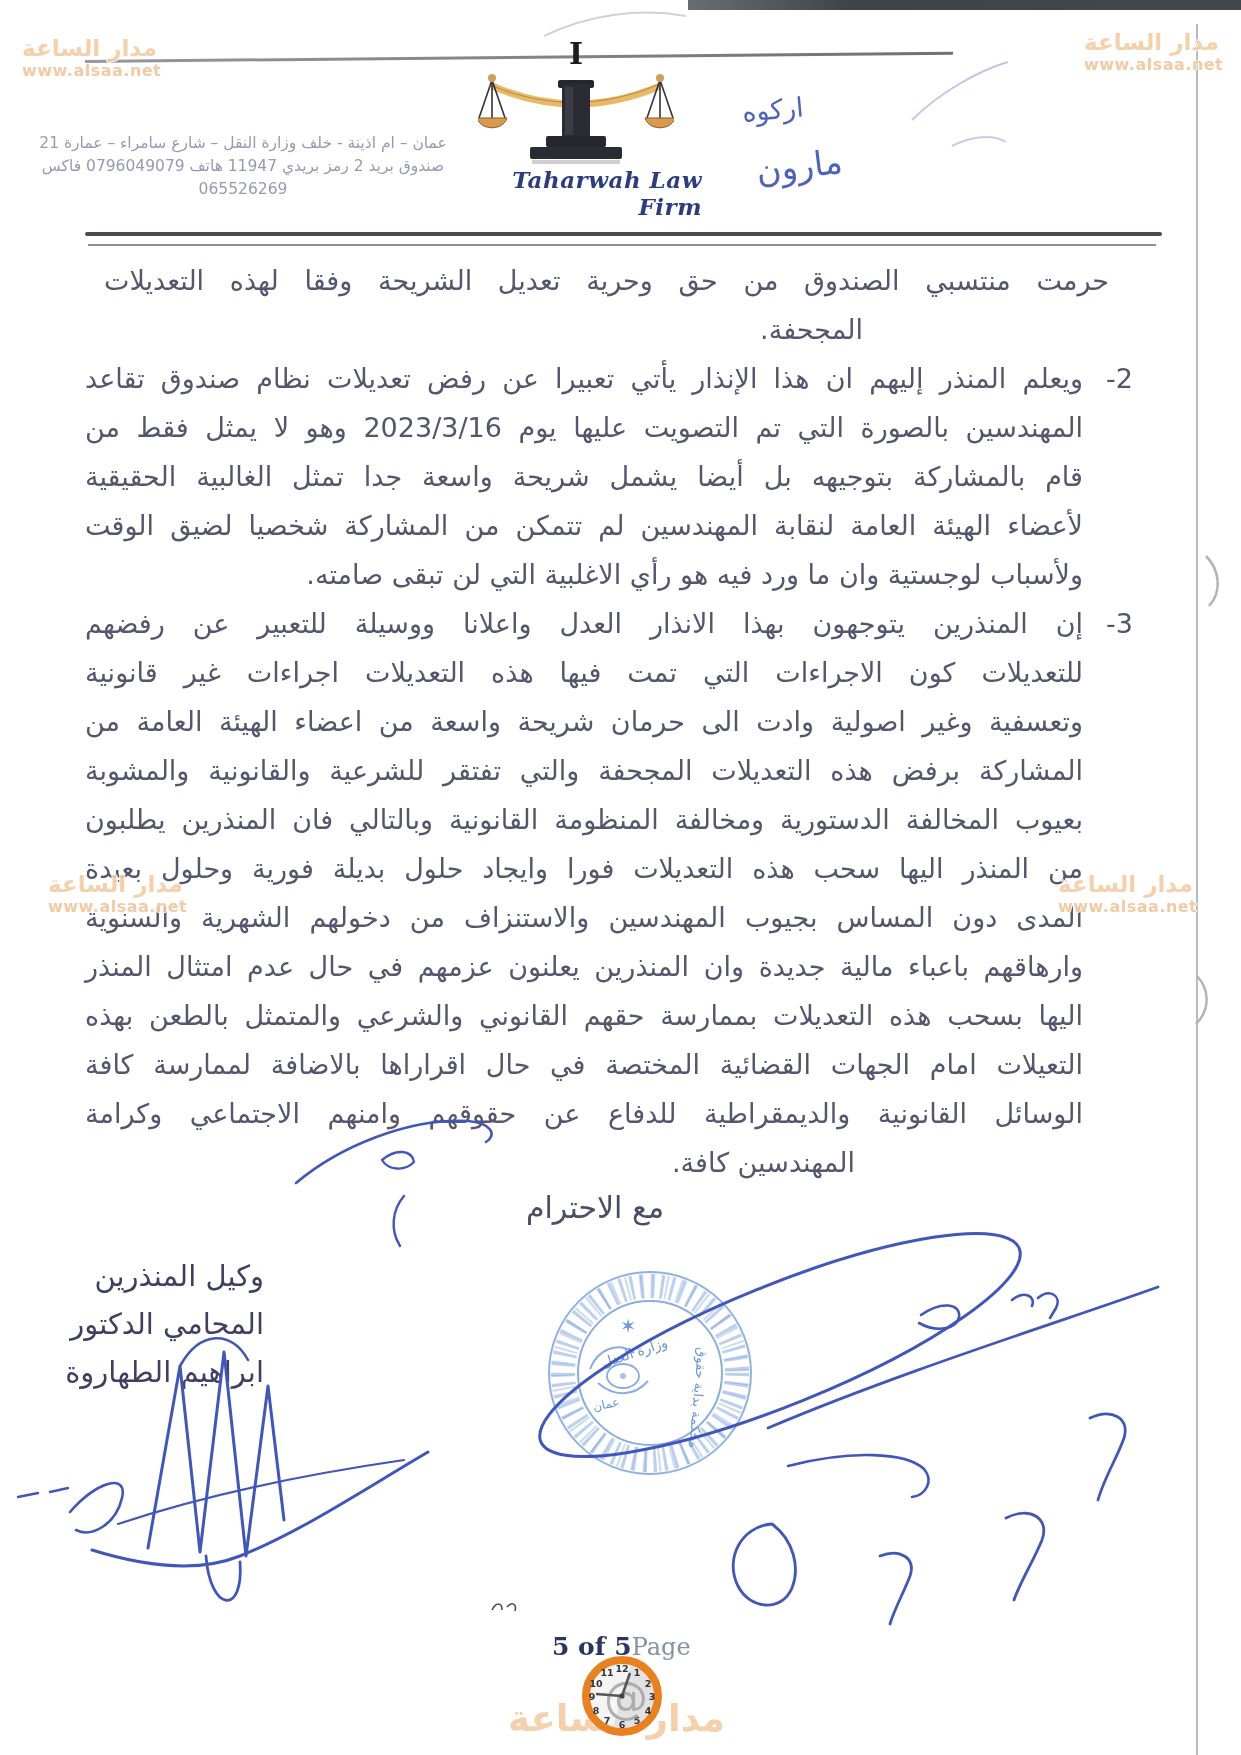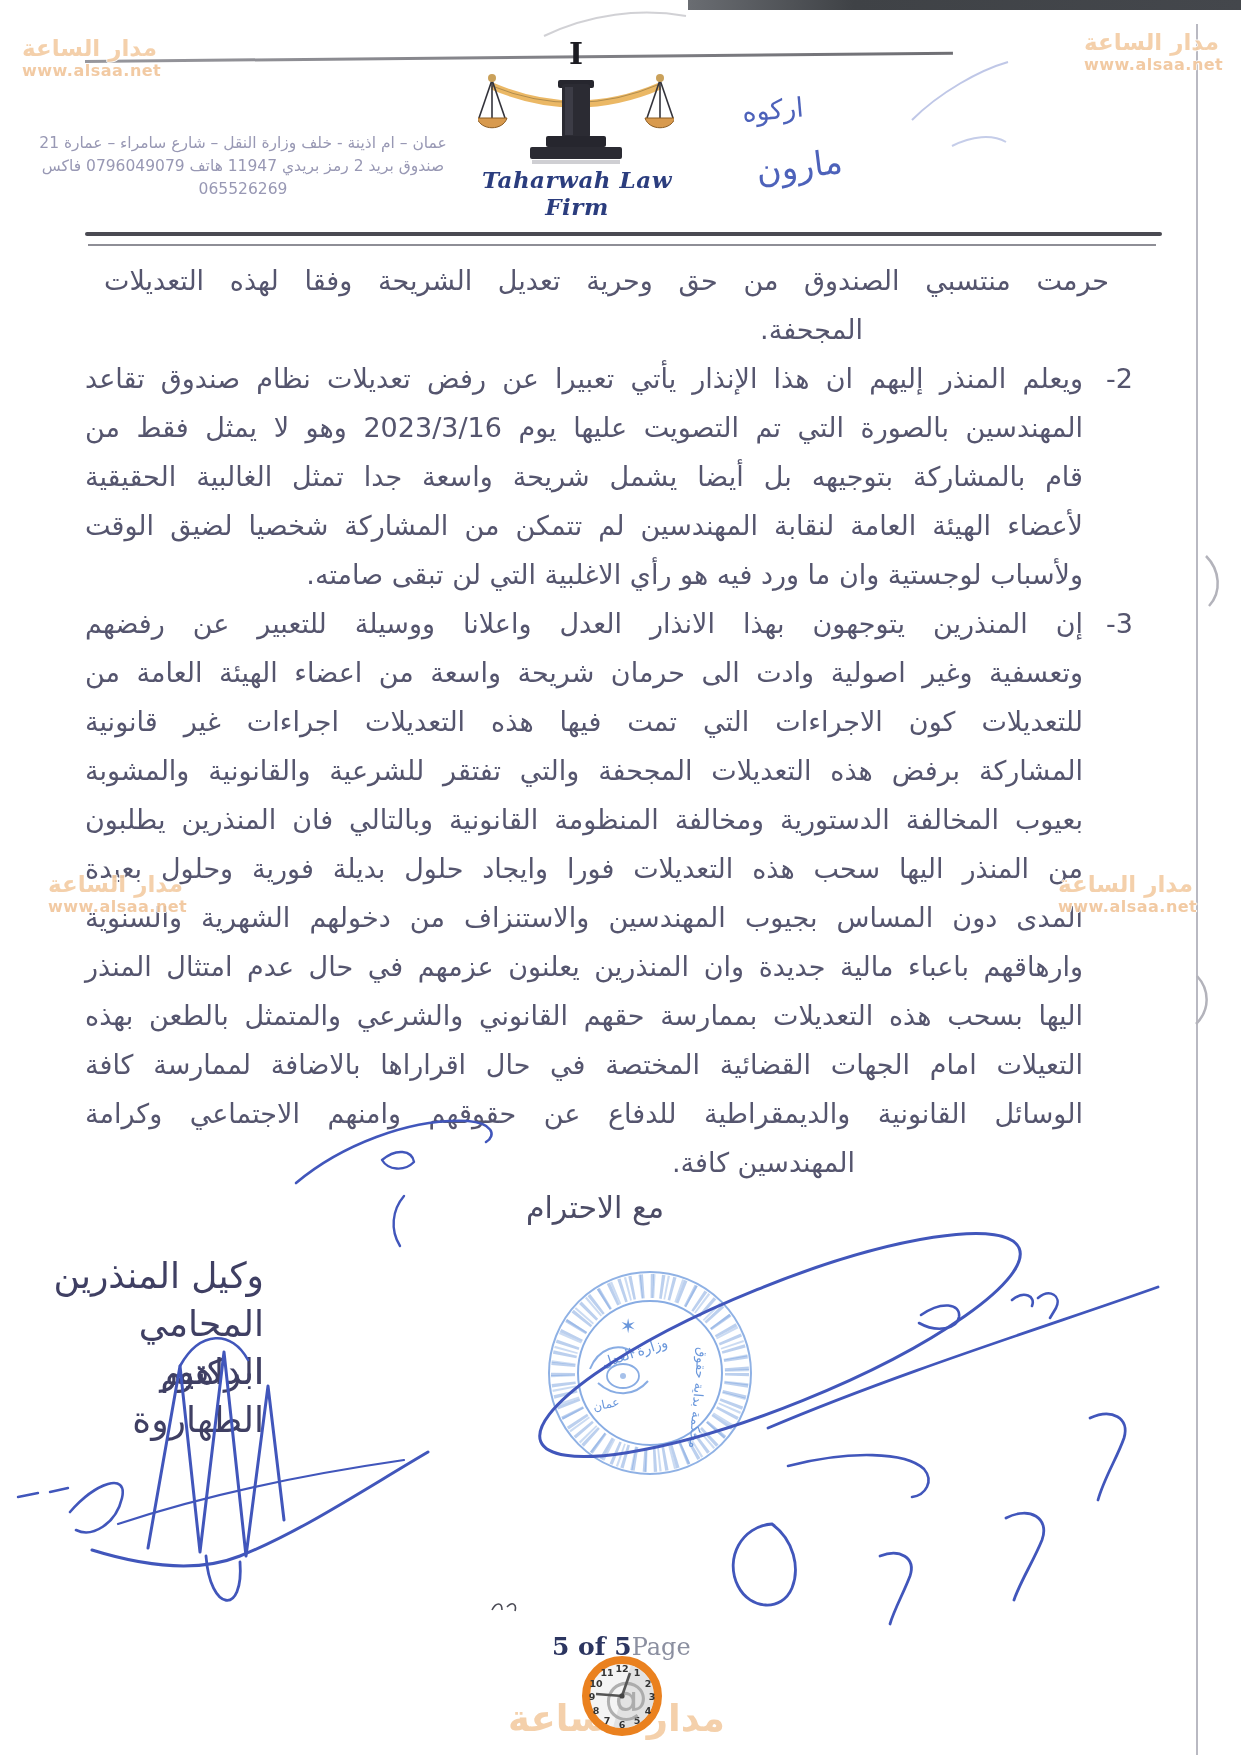--- a/index.html
+++ b/index.html
@@ -23,21 +23,21 @@
           text-shadow:0 1px 0 #fff,0 -1px 0 #fff,1px 0 0 #fff,-1px 0 0 #fff;}
   .wm-tl{left:22px;top:36px;width:150px;}
   .wm-tr{left:1084px;top:30px;width:150px;}
   .wm-ml{left:48px;top:872px;width:150px;}
   .wm-mr{left:1058px;top:872px;width:150px;}
   .wm-bottom{left:508px;top:1700px;width:230px;}
   .wm-bottom .wm-title{font-size:37px;line-height:38px;}
 
   
   .scales{left:478px;top:34px;}
-  .firm-name{left:452px;top:166px;width:250px;text-align:center;
+  .firm-name{left:452px;top:166px;width:250px;text-align:right;
              font-family:"DejaVu Serif",serif;font-style:italic;font-weight:bold;
              font-size:23px;color:#2b3d7e;letter-spacing:.5px;}
   .contact{left:26px;top:94px;width:434px;text-align:center;direction:rtl;
            color:#9898b4;font-size:15.5px;line-height:23px;margin-top:38px;}
   .contact .email{direction:ltr;font-weight:bold;color:#565c68;font-size:15px;letter-spacing:.3px;}
   .hand-note{color:#3e55b5;transform:rotate(-5deg);opacity:.92;}
   .hand-note.n1{left:742px;top:94px;font-size:27px;}
   .hand-note.n2{left:756px;top:146px;font-size:34px;transform:rotate(-7deg);}
 
   
@@ -52,21 +52,21 @@
   #p1 .line:last-child{text-align-last:right;padding-right:272px;}
   .item{position:relative;padding-right:52px;}
   .item .num{position:absolute;right:2px;top:0;height:49px;line-height:49px;
              direction:ltr;font-size:27px;}
   #item2 .line:last-child{text-align-last:right;}
   #item3 .line:last-child{text-align-last:right;padding-right:228px;}
   .closing{left:505px;top:1190px;width:180px;direction:rtl;text-align:center;
            color:#4c4c66;font-size:30px;}
 
   
-  .sig-block{left:50px;top:1252px;width:214px;direction:rtl;color:#3f3f63;font-size:36px;}
+  .sig-block{left:50px;top:1252px;width:214px;direction:rtl;color:#3f3f63;font-size:29px;}
   .sig-line{height:48px;line-height:48px;text-align:right;}
 
   
   .page-num{left:552px;top:1632px;font-family:"DejaVu Serif",serif;z-index:4;}
   .pn-strong{font-size:25px;font-weight:bold;color:#2c3560;}
   .pn-label{font-size:24px;color:#8b8fa0;}
 
   .overlay{left:0;top:0;z-index:6;pointer-events:none;}
 </style>
 </head>
@@ -144,22 +144,22 @@
         <div class="line">المهندسين بالصورة التي تم التصويت عليها يوم 2023/3/16 وهو لا يمثل فقط من</div>
         <div class="line">قام بالمشاركة بتوجيهه بل أيضا يشمل شريحة واسعة جدا تمثل الغالبية الحقيقية</div>
         <div class="line">لأعضاء الهيئة العامة لنقابة المهندسين لم تتمكن من المشاركة شخصيا لضيق الوقت</div>
         <div class="line">ولأسباب لوجستية وان ما ورد فيه هو رأي الاغلبية التي لن تبقى صامته.</div>
       </div>
   </div>
   <div class="item" id="item3">
     <div class="num">-3</div>
     <div class="item-lines">
         <div class="line">إن المنذرين يتوجهون بهذا الانذار العدل واعلانا ووسيلة للتعبير عن رفضهم</div>
+        <div class="line">للتعديلات كون الاجراءات التي تمت فيها هذه التعديلات اجراءات غير قانونية</div>
         <div class="line">وتعسفية وغير اصولية وادت الى حرمان شريحة واسعة من اعضاء الهيئة العامة من</div>
-        <div class="line">للتعديلات كون الاجراءات التي تمت فيها هذه التعديلات اجراءات غير قانونية</div>
         <div class="line">المشاركة برفض هذه التعديلات المجحفة والتي تفتقر للشرعية والقانونية والمشوبة</div>
         <div class="line">بعيوب المخالفة الدستورية ومخالفة المنظومة القانونية وبالتالي فان المنذرين يطلبون</div>
         <div class="line">من المنذر اليها سحب هذه التعديلات فورا وايجاد حلول بديلة فورية وحلول بعيدة</div>
         <div class="line">المدى دون المساس بجيوب المهندسين والاستنزاف من دخولهم الشهرية والسنوية</div>
         <div class="line">وارهاقهم باعباء مالية جديدة وان المنذرين يعلنون عزمهم في حال عدم امتثال المنذر</div>
         <div class="line">اليها بسحب هذه التعديلات بممارسة حقهم القانوني والشرعي والمتمثل بالطعن بهذه</div>
         <div class="line">التعيلات امام الجهات القضائية المختصة في حال اقراراها بالاضافة لممارسة كافة</div>
         <div class="line">الوسائل القانونية والديمقراطية للدفاع عن حقوقهم وامنهم الاجتماعي وكرامة</div>
         <div class="line">المهندسين كافة.</div>
       </div>

